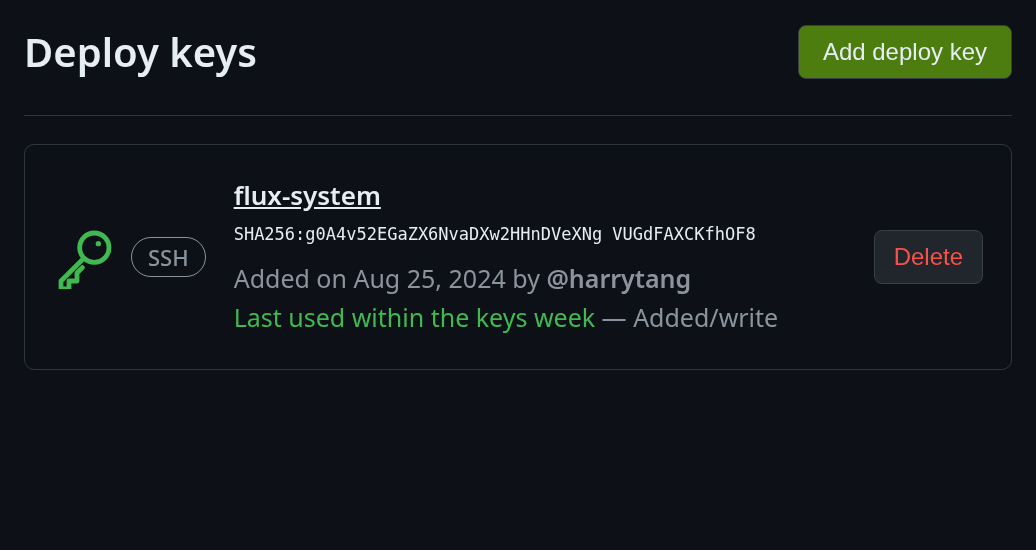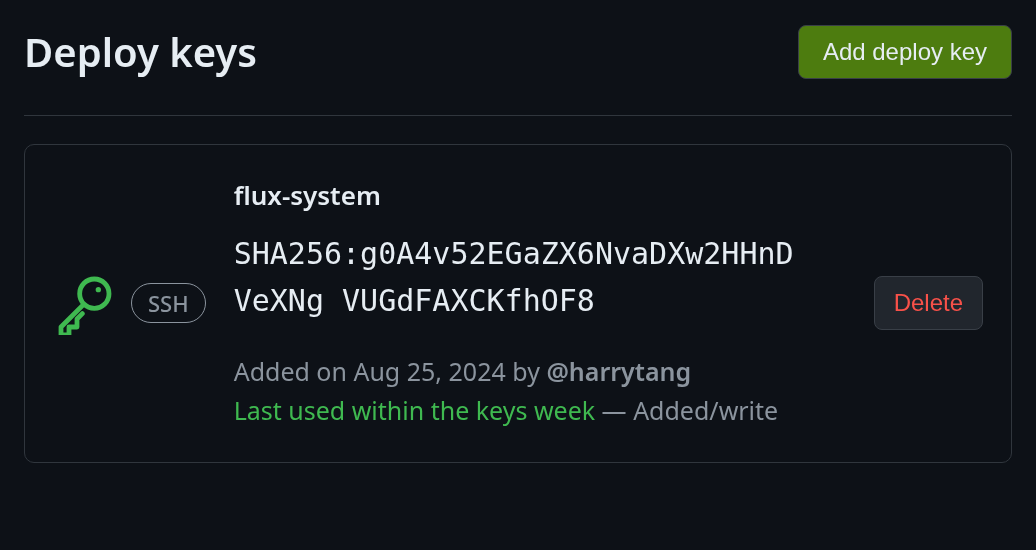--- a/index.html
+++ b/index.html
@@ -70,27 +70,28 @@
       border-radius: 20px;
     }
     .key-details {
       flex: 1;
       min-width: 0;
     }
     .key-name {
       font-size: 26px;
       font-weight: 600;
       color: #e6edf3;
-      margin-bottom: 18px;
+      margin-bottom: 8px;
+      text-decoration: underline;
     }
     .fingerprint {
       font-family: ui-monospace, SFMono-Regular, "SF Mono", Menlo, Consolas, monospace;
-      font-size: 30px;
+      font-size: 17px;
       color: #e6edf3;
-      margin-bottom: 28px;
+      margin-bottom: 12px;
       line-height: 1.55;
       word-break: break-all;
       max-width: 560px;
     }
     .meta-line {
       font-size: 25px;
       color: #8b949e;
       line-height: 1.55;
     }
     .username {

